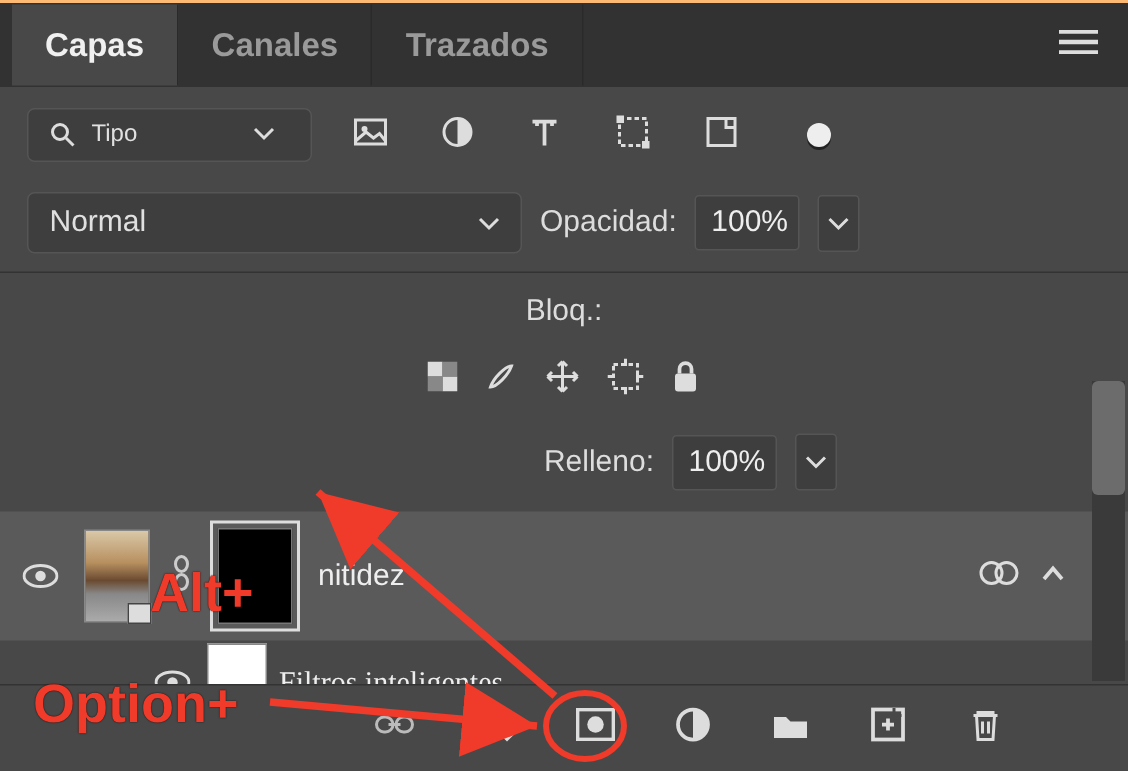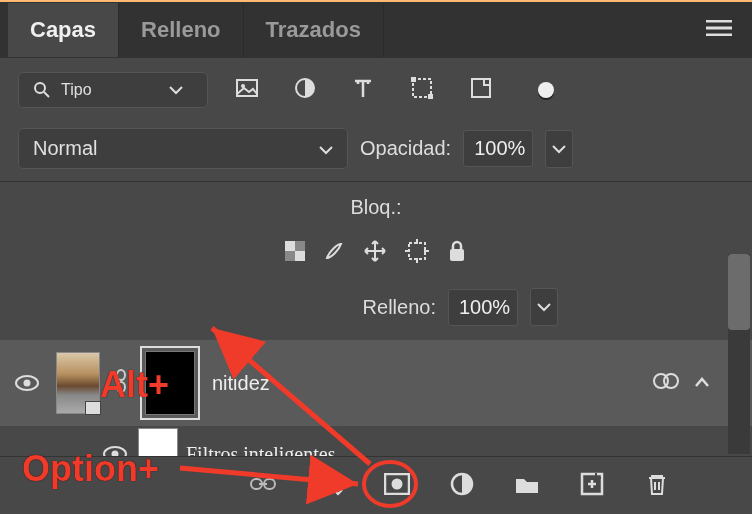--- a/index.html
+++ b/index.html
@@ -150,33 +150,33 @@
     position:absolute; right:2px; top:252px; width:22px; height:200px;
     background:#3a3a3a; border-radius:0;
   }
   .scroll-thumb { position:absolute; top:0; width:100%; height:76px; background:#6c6c6c; border-radius:4px; }
 
   .annot {
     position:absolute; color:#f03a2a; font-weight:800; font-size:36px;
     font-family: Arial, sans-serif; pointer-events:none;
     text-shadow: 0 0 1px #000;
   }
-  .annot.alt { top:364px; left:100px; }
+  .annot.alt { top:374px; left:100px; }
   .annot.opt { top:448px; left:22px; }
   svg.red-overlay { position:absolute; top:0; left:0; pointer-events:none; }
 
   .icon { color:#ddd; cursor:pointer; }
 </style>
 </head>
 <body>
 
 <div class="panel">
   <div class="tabs">
     <div class="tab active">Capas</div>
-    <div class="tab">Relleno</div>
+    <div class="tab">Canales</div>
     <div class="tab">Trazados</div>
     <div class="menu-icon icon">
       <svg width="26" height="16" viewBox="0 0 26 16">
           <path d="M0 1h26M0 8h26M0 15h26" stroke="#ddd" stroke-width="3"></path>
         </svg>
     </div>
   </div>
 
   <div class="toolbar1">
     <div class="tipo-select">

